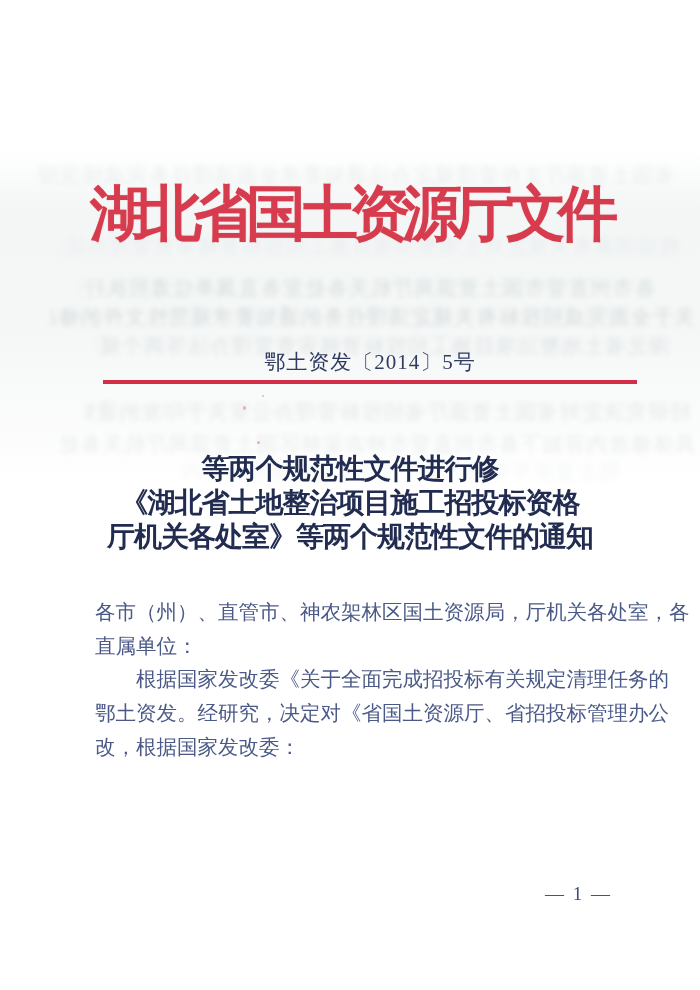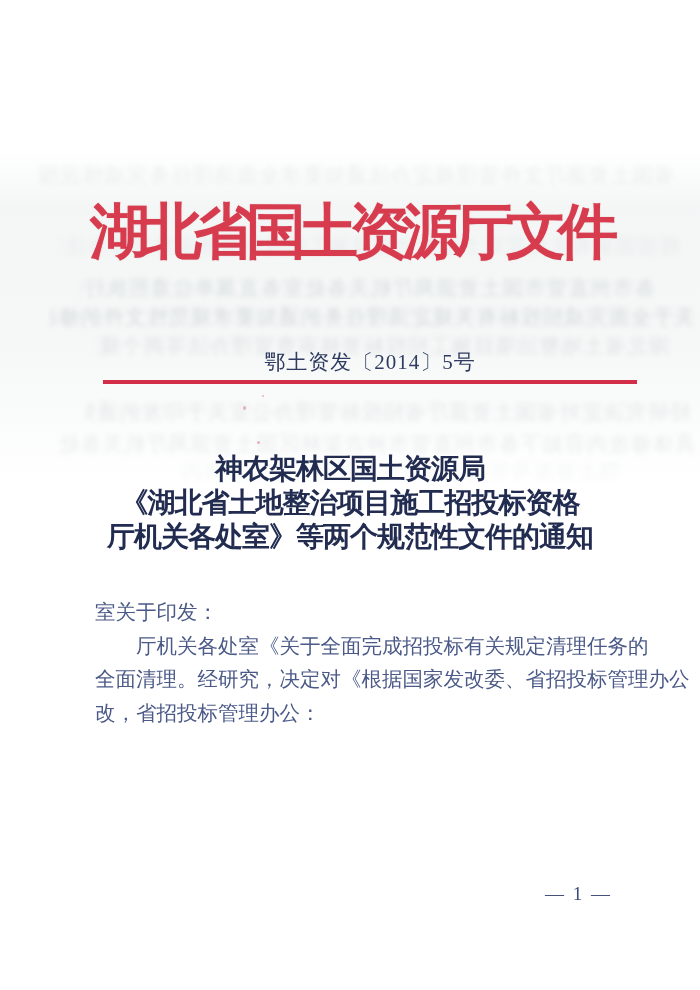--- a/index.html
+++ b/index.html
@@ -26,21 +26,21 @@
     font-size:21px;
     letter-spacing:1px;
     white-space:nowrap;
     overflow:hidden;
     pointer-events:none;
     z-index:1;
   }
   .speck{position:absolute;border-radius:50%;background:rgba(206,70,92,.4);z-index:1;}
   .content{position:absolute;inset:0;z-index:2;}
   .red-header{
-    position:absolute;top:192px;left:0;width:700px;
+    position:absolute;top:174px;left:0;width:700px;
     text-align:center;
     font-size:60px;font-weight:bold;
     letter-spacing:-8px;
     color:#d63b4e;
     text-shadow:0 0 1px rgba(214,59,78,.55);
     white-space:nowrap;
   }
   .doc-number{
     position:absolute;top:348px;left:20px;width:700px;
     text-align:center;
@@ -104,28 +104,29 @@
 
   <div class="content">
 
     <div class="red-header">湖北省国土资源厅文件</div>
 
     <div class="doc-number">鄂土资发〔2014〕5号</div>
 
     <div class="red-line"></div>
 
     <div class="doc-title">
-      <div class="t-line">神农架林区国土资源局</div>
+      <div class="t-line">等两个规范性文件进行修</div>
       <div class="t-line">《湖北省土地整治项目施工招投标资格</div>
       <div class="t-line">厅机关各处室》等两个规范性文件的通知</div>
     </div>
 
     <div class="body-text">
-      <div class="line">室关于印发：</div>
-      <div class="line just indent">厅机关各处室《关于全面完成招投标有关规定清理任务的</div>
-      <div class="line just">全面清理。经研究，决定对《根据国家发改委、省招投标管理办公</div>
-      <div class="line">改，省招投标管理办公：</div>
+      <div class="line just">各市（州）、直管市、神农架林区国土资源局，厅机关各处室，各</div>
+      <div class="line">直属单位：</div>
+      <div class="line just indent">根据国家发改委《关于全面完成招投标有关规定清理任务的</div>
+      <div class="line just">鄂土资发。经研究，决定对《省国土资源厅、省招投标管理办公</div>
+      <div class="line">改，根据国家发改委：</div>
     </div>
 
     <div class="page-number">— 1 —</div>
 
   </div>
 </div>
 
 </body></html>

